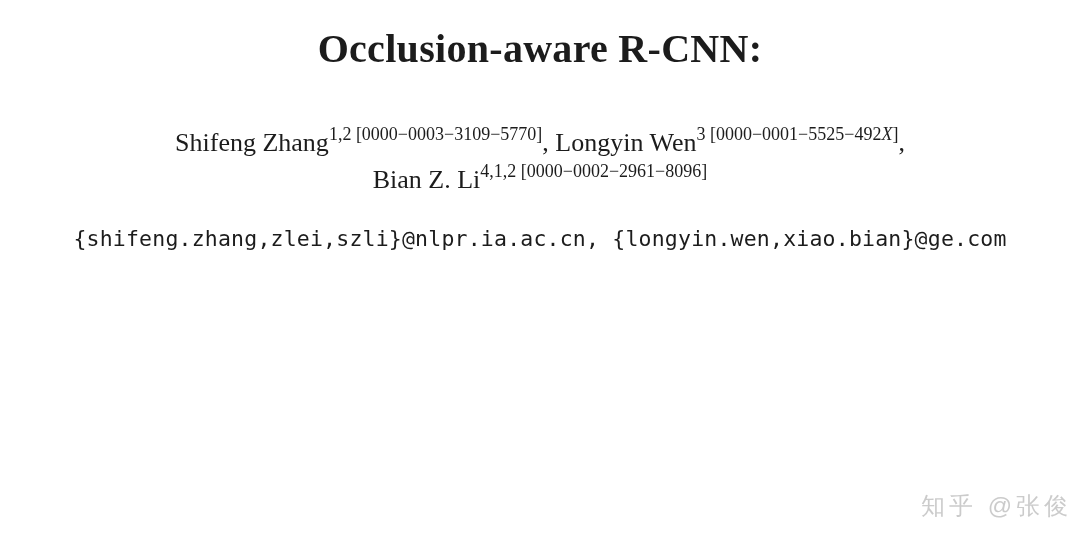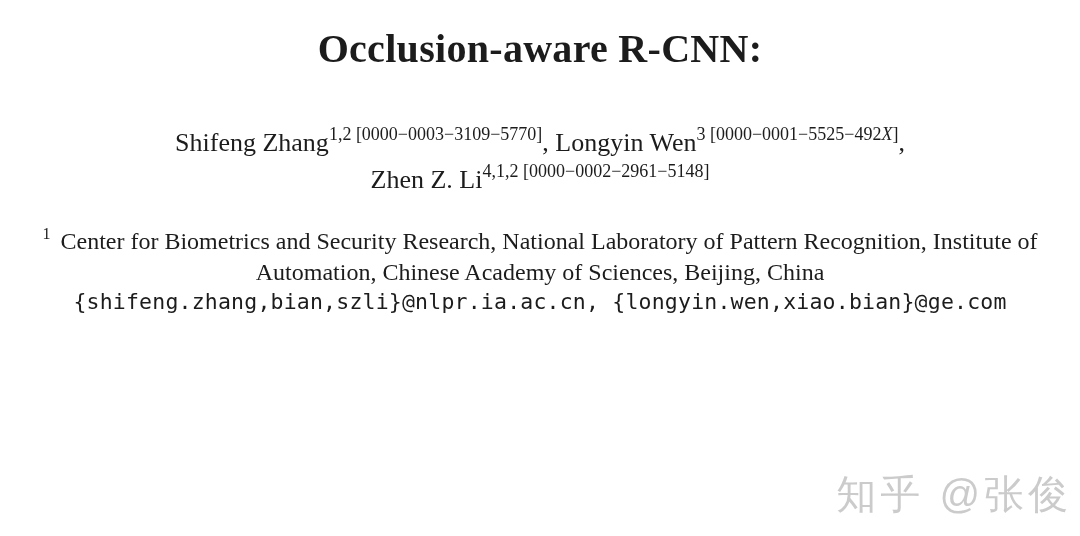--- a/index.html
+++ b/index.html
@@ -65,43 +65,42 @@
     margin-top: 1px;
     font-family: "DejaVu Sans Mono", "Liberation Mono", monospace;
     font-size: 21.5px;
     letter-spacing: 0.2px;
     white-space: nowrap;
   }
   .watermark {
     position: absolute;
     right: 8px;
     bottom: 14px;
-    font-size: 40px;
+    font-size: 24px;
     color: var(--watermark);
     opacity: 0.85;
     font-family: "Liberation Sans", sans-serif;
     letter-spacing: 4px;
     pointer-events: none;
   }
 </style>
 </head>
 <body>
 
 <div class="page">
 
   <h1 class="title">
     <span>Occlusion-aware R-CNN:</span><br>
   </h1>
 
   <div class="authors">
     <div class="authors-line"><span>Shifeng Zhang</span><sup>1,2 [0000−0003−3109−5770]</sup><span>, </span><span>Longyin Wen</span><sup>3 [0000−0001−5525−492<i>X</i>]</sup><span>,</span></div>
-    <div class="authors-line"><span>Zhen Z. Li</span><sup>4,1,2 [0000−0002−2961−5148]</sup></div>
+    <div class="authors-line"><span>Bian Z. Li</span><sup>4,1,2 [0000−0002−2961−8096]</sup></div>
   </div>
 
   <div class="affiliations">
-      <div class="affiliation"><sup class="aff-sup">1</sup>Center for Biometrics and Security Research, National Laboratory of Pattern Recognition, Institute of Automation, Chinese Academy of Sciences, Beijing, China</div>
     </div>
 
-  <div class="email-line">{shifeng.zhang,bian,szli}@nlpr.ia.ac.cn, {longyin.wen,xiao.bian}@ge.com</div>
+  <div class="email-line">{shifeng.zhang,zlei,szli}@nlpr.ia.ac.cn, {longyin.wen,xiao.bian}@ge.com</div>
 
   <div class="watermark">知乎 @张俊</div>
 
 </div>
 
 </body></html>

